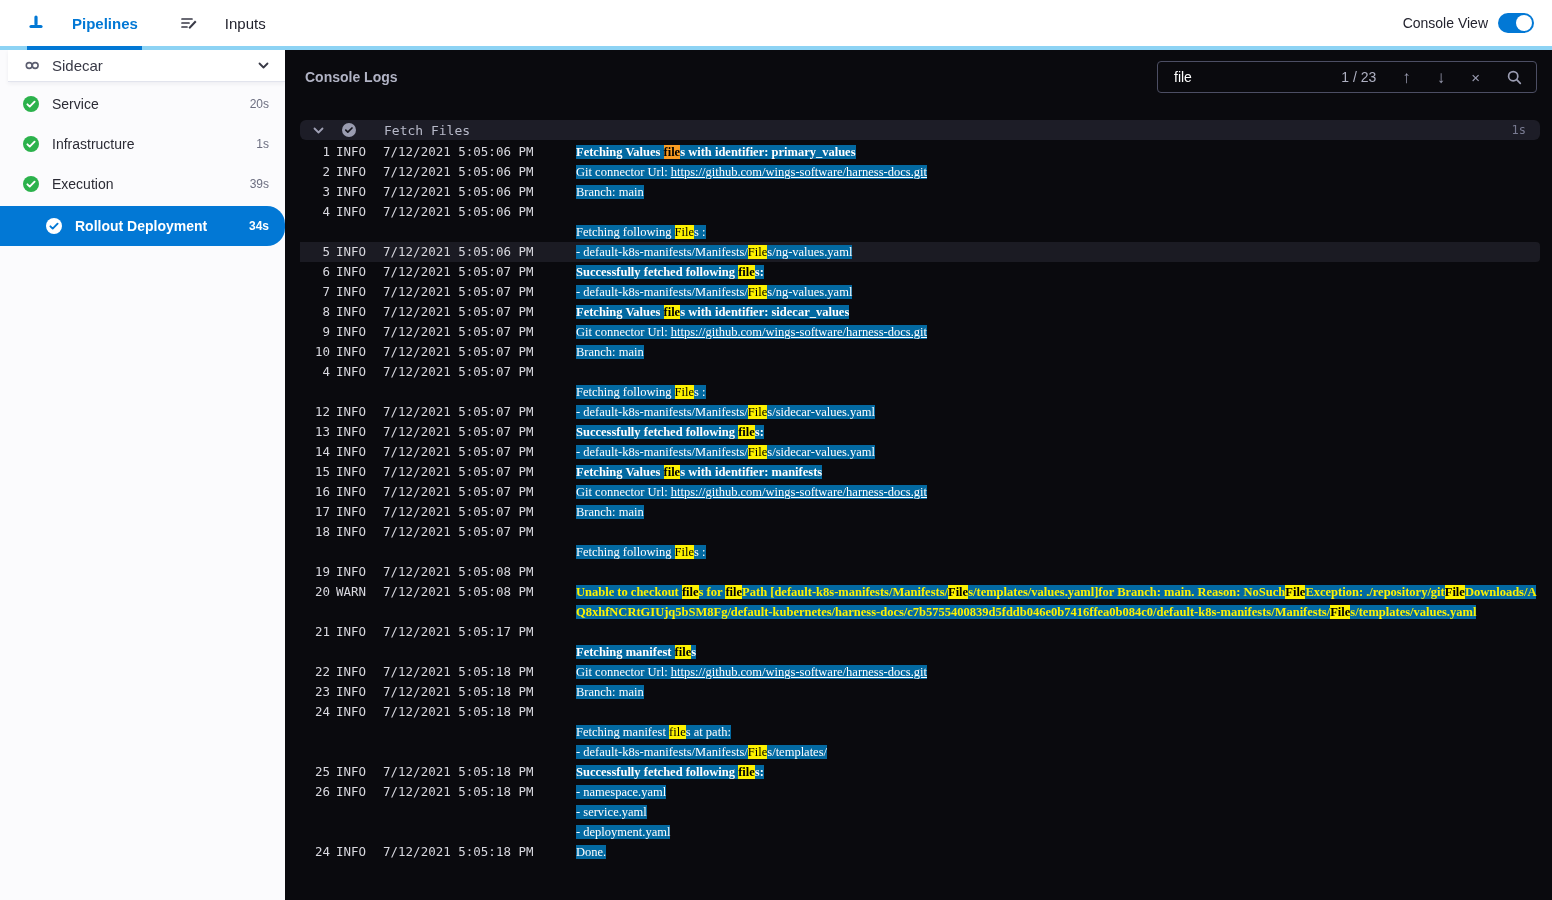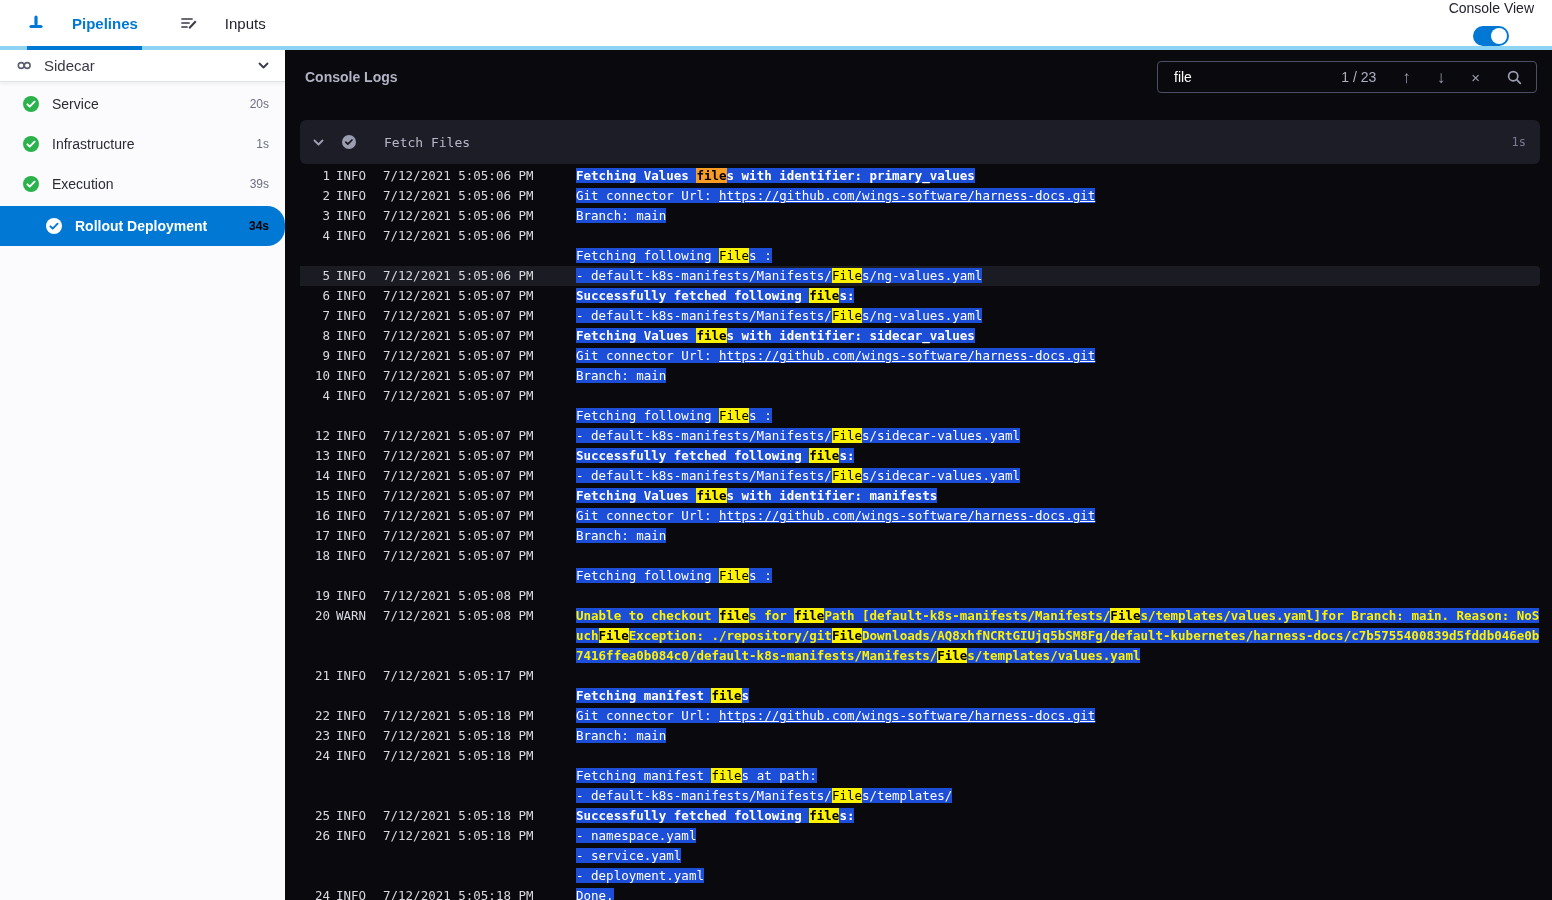--- a/index.html
+++ b/index.html
@@ -8,69 +8,69 @@
     width:1552px; height:900px; overflow:hidden;
     font-family:"Liberation Sans", sans-serif;
     background:#ffffff;
   }
 
   
   .topbar { height:46px; display:flex; align-items:center; background:#fff; padding-left:27px; }
   .tab { display:flex; align-items:flex-end; gap:27px; margin-right:42px; font-size:15px; color:#23232e; cursor:pointer; }
   .tab.active { color:#0278d5; font-weight:bold; }
   .tab .ticon { display:flex; align-items:center; }
-  .console-view { margin-left:auto; display:flex; align-items:center; gap:10px; padding-right:18px; font-size:14px; color:#23232e;flex-direction:column; }
+  .console-view { margin-left:auto; display:flex; align-items:center; gap:10px; padding-right:18px; font-size:14px; color:#23232e; }
   .toggle { width:36px; height:20px; border-radius:10px; background:#0278d5; position:relative; cursor:pointer; }
   .toggle::after { content:""; position:absolute; right:2px; top:2px; width:16px; height:16px; border-radius:50%; background:#fff; }
   .tabstrip { height:4px; background:#8dd3f4; position:relative; }
   .tabstrip .seg { position:absolute; left:27px; top:0; width:115px; height:4px; background:#0278d5; }
 
   
   .main { display:flex; height:850px; }
 
   
   .sidebar { width:285px; flex:none; background:#fbfbfd; display:flex; flex-direction:column; }
   .stage-header { height:32px; flex:none; background:#fff; border-bottom:1px solid #e2e4ed;
-    box-shadow:0 2px 4px rgba(40,41,61,.06); display:flex; align-items:center; padding:0 14px 0 16px; gap:11px; cursor:pointer; }
+    box-shadow:0 2px 4px rgba(40,41,61,.06); display:flex; align-items:center; padding:0 14px 0 16px; gap:11px; cursor:pointer;margin-left:8px; }
   .stage-label { font-size:15px; color:#383946; }
   .stage-chevron { margin-left:auto; display:flex; }
   .side-items { padding-top:2px; }
   .side-item { height:40px; display:flex; align-items:center; padding:0 16px 0 22px; font-size:14px; color:#2b2b35; cursor:pointer; }
   .side-item .lbl { margin-left:12px; }
   .side-item .dur { margin-left:auto; font-size:12px; color:#6c6e80; }
   .side-item .sicn { display:flex; align-items:center; }
   .side-item.selected { height:40px; margin:2px 0; background:#0278d5; border-radius:0 18px 18px 0; color:#fff; padding-left:45px; font-weight:bold; }
-  .side-item.selected .dur { color:#000000;text-align:right; }
+  .side-item.selected .dur { color:#ffffff;text-align:right; }
 
   
   .console { flex:1; min-width:0; background:#0a0a0e; display:flex; flex-direction:column; }
   .console-header { height:50px; flex:none; display:flex; align-items:center; padding:4px 15px 0 20px; }
   .console-title { font-size:14px; font-weight:bold; color:#b1b3c4; }
   .searchbox { margin-left:auto; width:380px; height:32px; border:1px solid #4c4e63; border-radius:4px;
     display:flex; align-items:center; padding:0 13px 0 14px; gap:26px; background:transparent; }
   .search-input { flex:1; min-width:0; background:transparent; border:none; outline:none; color:#fff; font-size:14px; font-family:inherit; }
   .search-counter { color:#aeb0c2; font-size:14px; flex:none; }
   .sicon { color:#9b9db2; font-size:17px; flex:none; line-height:1; cursor:pointer; }
   .sicon svg { display:block; }
 
   .log-area { flex:1; overflow:hidden; padding:20px 12px 0 15px; }
-  .section-header { height:44px; background:#1d1d27; border-radius:6px; display:flex; align-items:center;
+  .section-header { height:20px; background:#1d1d27; border-radius:6px; display:flex; align-items:center;
     padding:0 14px 0 11px; font-family:"DejaVu Sans Mono", monospace; margin-bottom:2px; cursor:pointer; }
   .sh-check { margin-left:15px; display:flex; }
   .sh-title { margin-left:27px; font-size:13px; color:#b7b9c9; }
   .sh-dur { margin-left:auto; font-size:12px; color:#787a90; }
 
   .log-list { font-family:"DejaVu Sans Mono", monospace; font-size:12.5px; line-height:20px; color:#d8d8df; }
   .log-row { display:flex; align-items:flex-start; }
   .log-row.current { background:#1b1b23; border-radius:0 4px 4px 0; }
   .c-num   { flex:none; width:30px; text-align:right; }
   .c-level { flex:none; width:37px; margin-left:6px; }
   .c-time  { flex:none; width:152px; margin-left:10px; white-space:pre; }
   .c-msg   { flex:1; min-width:0; margin-left:41px; }
-  .c-msg .txt { background:#1d4ed8; color:#fff; }
+  .c-msg .txt { background:#0369a1; color:#fff;font-family:Liberation Serif, serif; }
   .log-row.bold .txt { font-weight:bold; }
   .log-row.warn .c-msg { word-break:break-all; }
   .log-row.warn .txt { color:var(--warn,#fdf200); font-weight:bold; }
   .lnk { text-decoration:underline; cursor:pointer; }
   .hl { background:var(--hl,#fdf200); color:#000; }
   .hl-cur { background:var(--hlcur,#fb9d23); }
 </style>
 </head>
 <body>
 

